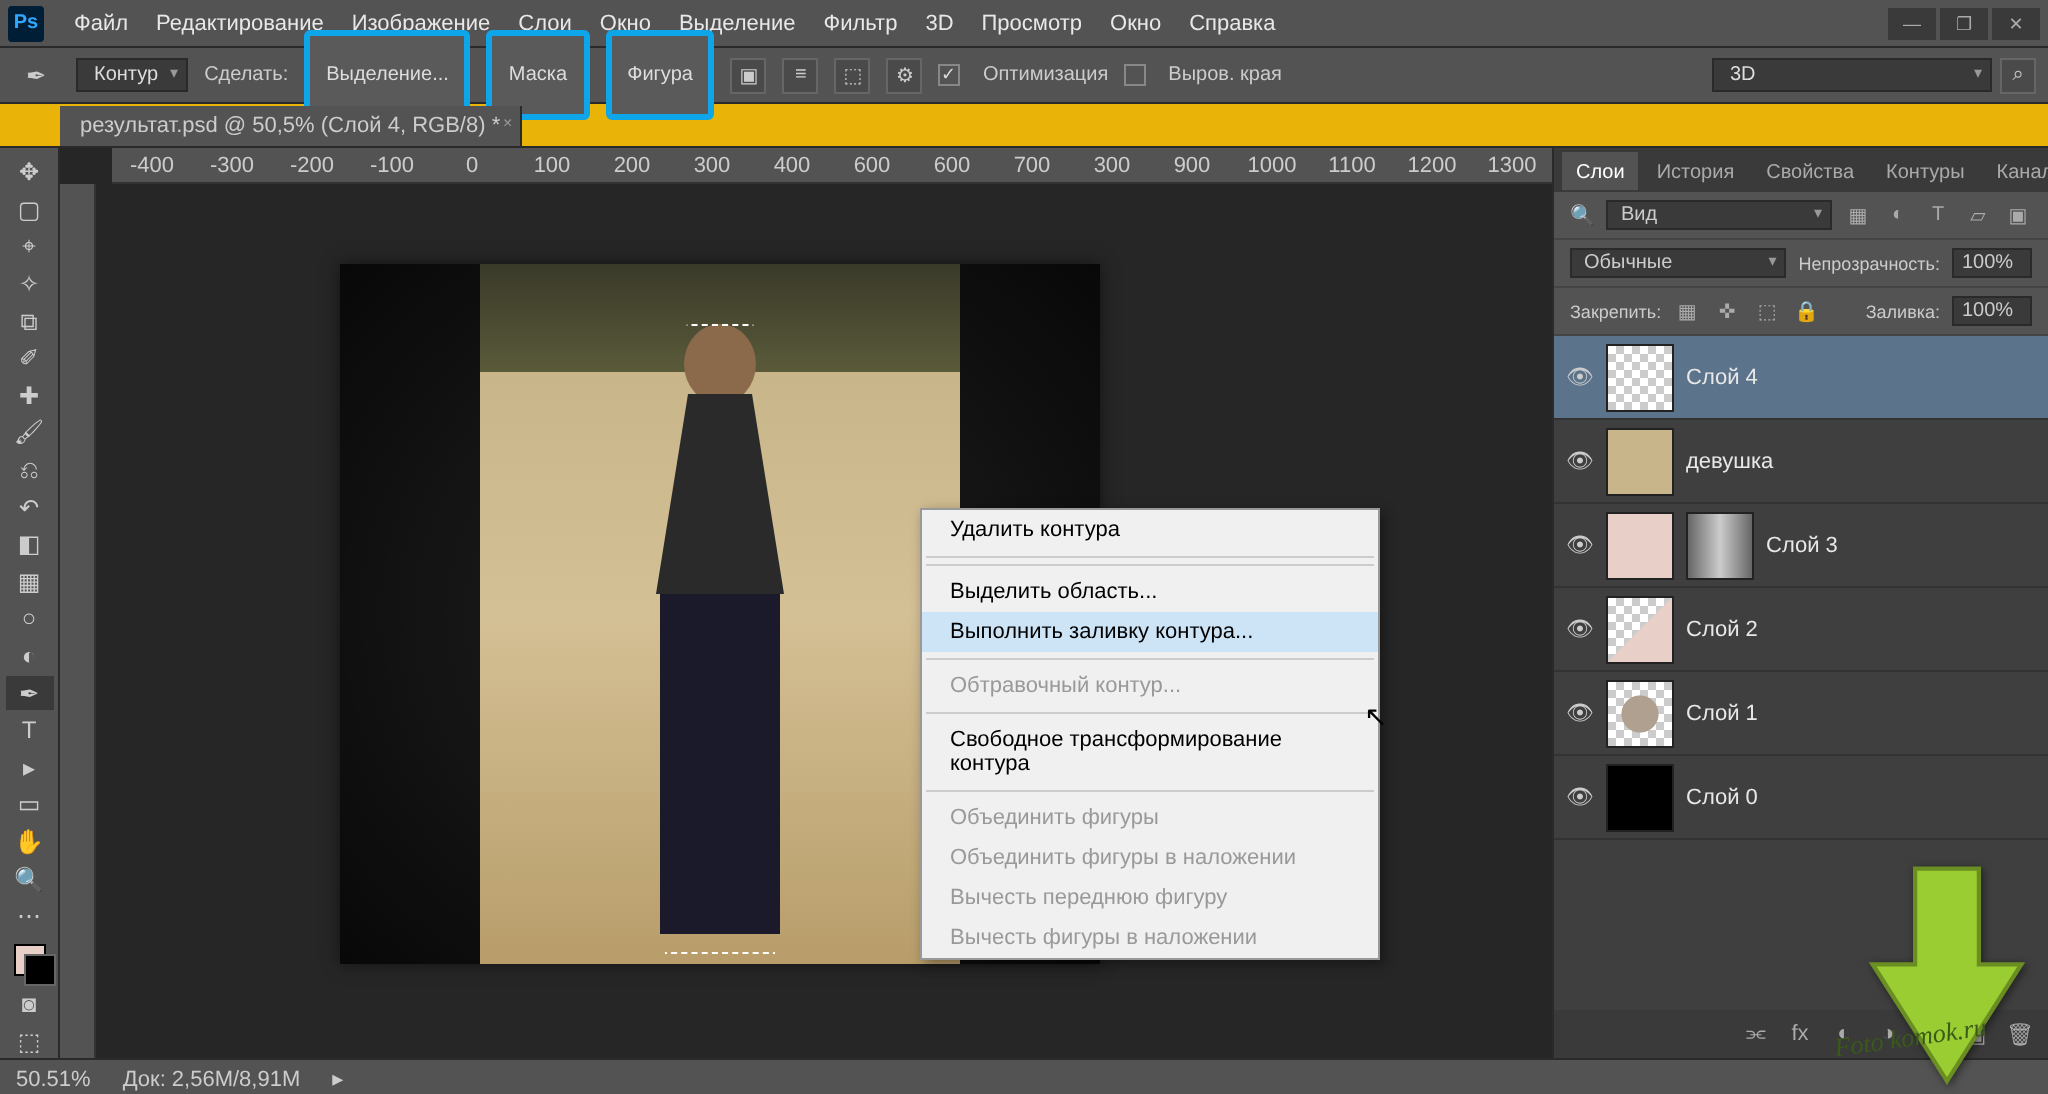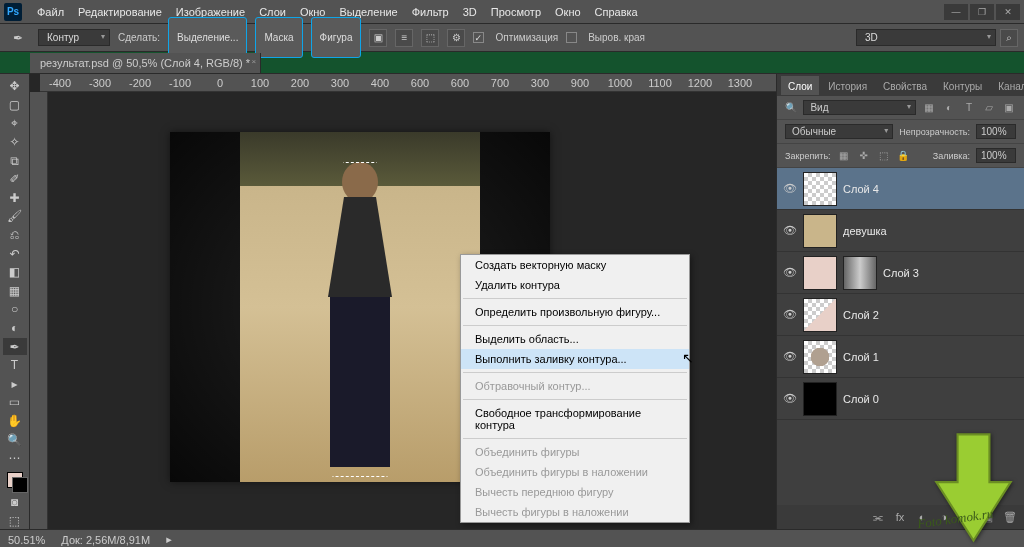--- a/index.html
+++ b/index.html
@@ -3,35 +3,35 @@
 <meta charset="utf-8">
 <style>
 *{margin:0;padding:0;box-sizing:border-box;font-family:Tahoma,Arial,sans-serif;font-size:11px;color:#ccc;user-select:none}
 body{background:#535353;width:1024px;height:547px;overflow:hidden;position:relative}
 .menubar{background:#535353;height:24px;display:flex;align-items:center;padding:0 4px;border-bottom:1px solid #2a2a2a}
 .ps-logo{width:18px;height:18px;background:#001e36;color:#31a8ff;display:flex;align-items:center;justify-content:center;font-weight:bold;font-size:10px;border-radius:2px;margin-right:8px}
 .menu-item{padding:3px 7px;color:#e8e8e8;cursor:default}
 .win-ctrl{margin-left:auto;display:flex;gap:2px}
 .win-btn{width:24px;height:16px;background:#3a3a3a;display:flex;align-items:center;justify-content:center;font-size:9px;color:#aaa}
 .optbar{background:#535353;height:28px;display:flex;align-items:center;padding:0 6px;gap:8px;border-bottom:1px solid #2a2a2a}
-.opt-dd{background:#3a3a3a;border:1px solid #2a2a2a;padding:2px 30px 2px 8px;font-size:10px;position:relative;color:#ddd}
+.opt-dd{background:#3a3a3a;border:1px solid #2a2a2a;padding:2px 14px 2px 8px;font-size:10px;position:relative;color:#ddd}
 .opt-dd::after{content:"▾";position:absolute;right:4px;top:2px;color:#999;font-size:8px}
-.opt-btn{background:#5a5a5a;border:1px solid #0ea5e9;padding:14px 8px;border-radius:3px;font-size:10px;color:#ddd}
+.opt-btn{background:#5a5a5a;border:3px solid #0ea5e9;padding:14px 8px;border-radius:3px;font-size:10px;color:#ddd}
 .opt-label{color:#ccc;font-size:10px}
 .opt-icon{width:18px;height:18px;background:#4a4a4a;border:1px solid #666;display:flex;align-items:center;justify-content:center;font-size:10px}
 .opt-right{margin-left:auto;display:flex;gap:4px;align-items:center}
-.tabbar{background:#14532d;height:22px;display:flex;align-items:end;border-bottom:1px solid #2a2a2a;padding-left:30px}
+.tabbar{background:#eab308;height:22px;display:flex;align-items:end;border-bottom:1px solid #2a2a2a;padding-left:30px}
 .tab{background:#535353;padding:4px 10px;font-size:10px;color:#ddd;border-right:1px solid #2a2a2a;position:relative}
 .tab .x{position:absolute;right:4px;top:4px;color:#999;font-size:8px}
 .work{display:flex;height:455px}
 .toolbar{width:30px;background:#535353;border-right:1px solid #2a2a2a;display:flex;flex-direction:column;align-items:center;padding-top:4px;gap:2px}
 .tool{width:24px;height:20px;display:flex;align-items:center;justify-content:center;color:#ccc;font-size:12px;position:relative}
 .tool.active{background:#3a3a3a}
 .canvas-area{flex:1;background:#262626;position:relative;overflow:hidden}
-.ruler-h{position:absolute;top:0;left:10px;right:0;height:18px;background:#535353;border-bottom:1px solid #333;display:flex;font-size:9px;color:#aaa}
+.ruler-h{position:absolute;top:0;left:26px;right:0;height:18px;background:#535353;border-bottom:1px solid #333;display:flex;font-size:9px;color:#aaa}
 .ruler-h span{width:40px;text-align:center;padding-top:3px}
 .ruler-v{position:absolute;top:18px;left:0;width:18px;bottom:0;background:#535353;border-right:1px solid #333}
 .canvas{position:absolute;top:58px;left:140px;width:380px;height:350px;background:#1a1a1a;box-shadow:0 0 8px rgba(0,0,0,.5)}
 .photo{position:absolute;top:0;left:70px;width:240px;height:350px;background:linear-gradient(180deg,#8a9ba8 0%,#8a9ba8 15%,#c9b58a 15%,#d4c095 50%,#b89d6a 100%)}
 .trees{position:absolute;top:0;left:0;right:0;height:54px;background:linear-gradient(180deg,#3a3a2a,#5a5a3a)}
 .person{position:absolute;top:30px;left:50%;transform:translateX(-50%);width:100px;height:310px}
 .head{width:36px;height:40px;background:#8a6a4a;border-radius:50%;margin:0 auto}
 .body{width:80px;height:100px;background:#2a2a2a;margin:0 auto;margin-top:-5px;clip-path:polygon(30% 0,70% 0,90% 100%,10% 100%)}
 .legs{width:60px;height:170px;background:#1a1a2a;margin:0 auto}
 .selection{position:absolute;top:30px;left:50%;transform:translateX(-50%);width:110px;height:315px;border:1px dashed #fff;clip-path:polygon(35% 0,65% 0,75% 10%,90% 30%,85% 40%,80% 55%,75% 100%,25% 100%,20% 55%,10% 40%,15% 30%,28% 10%)}
@@ -177,24 +177,22 @@
         <div class="trees"></div>
         <div class="person">
             <div class="head"></div>
             <div class="body"></div>
             <div class="legs"></div>
           </div>
         <div class="selection"></div>
       </div>
     </div>
     <div class="ctxmenu" id="ctxmenu">
-        <div class="ctx-item">Создать векторную маску</div>
         <div class="ctx-item">Удалить контура</div>
         <div class="ctx-sep"></div>
-        <div class="ctx-item">Определить произвольную фигуру...</div>
         <div class="ctx-sep"></div>
         <div class="ctx-item">Выделить область...</div>
         <div class="ctx-item hl">Выполнить заливку контура...</div>
         <div class="ctx-sep"></div>
         <div class="ctx-item disabled">Обтравочный контур...</div>
         <div class="ctx-sep"></div>
         <div class="ctx-item">Свободное трансформирование контура</div>
         <div class="ctx-sep"></div>
         <div class="ctx-item disabled">Объединить фигуры</div>
         <div class="ctx-item disabled">Объединить фигуры в наложении</div>

